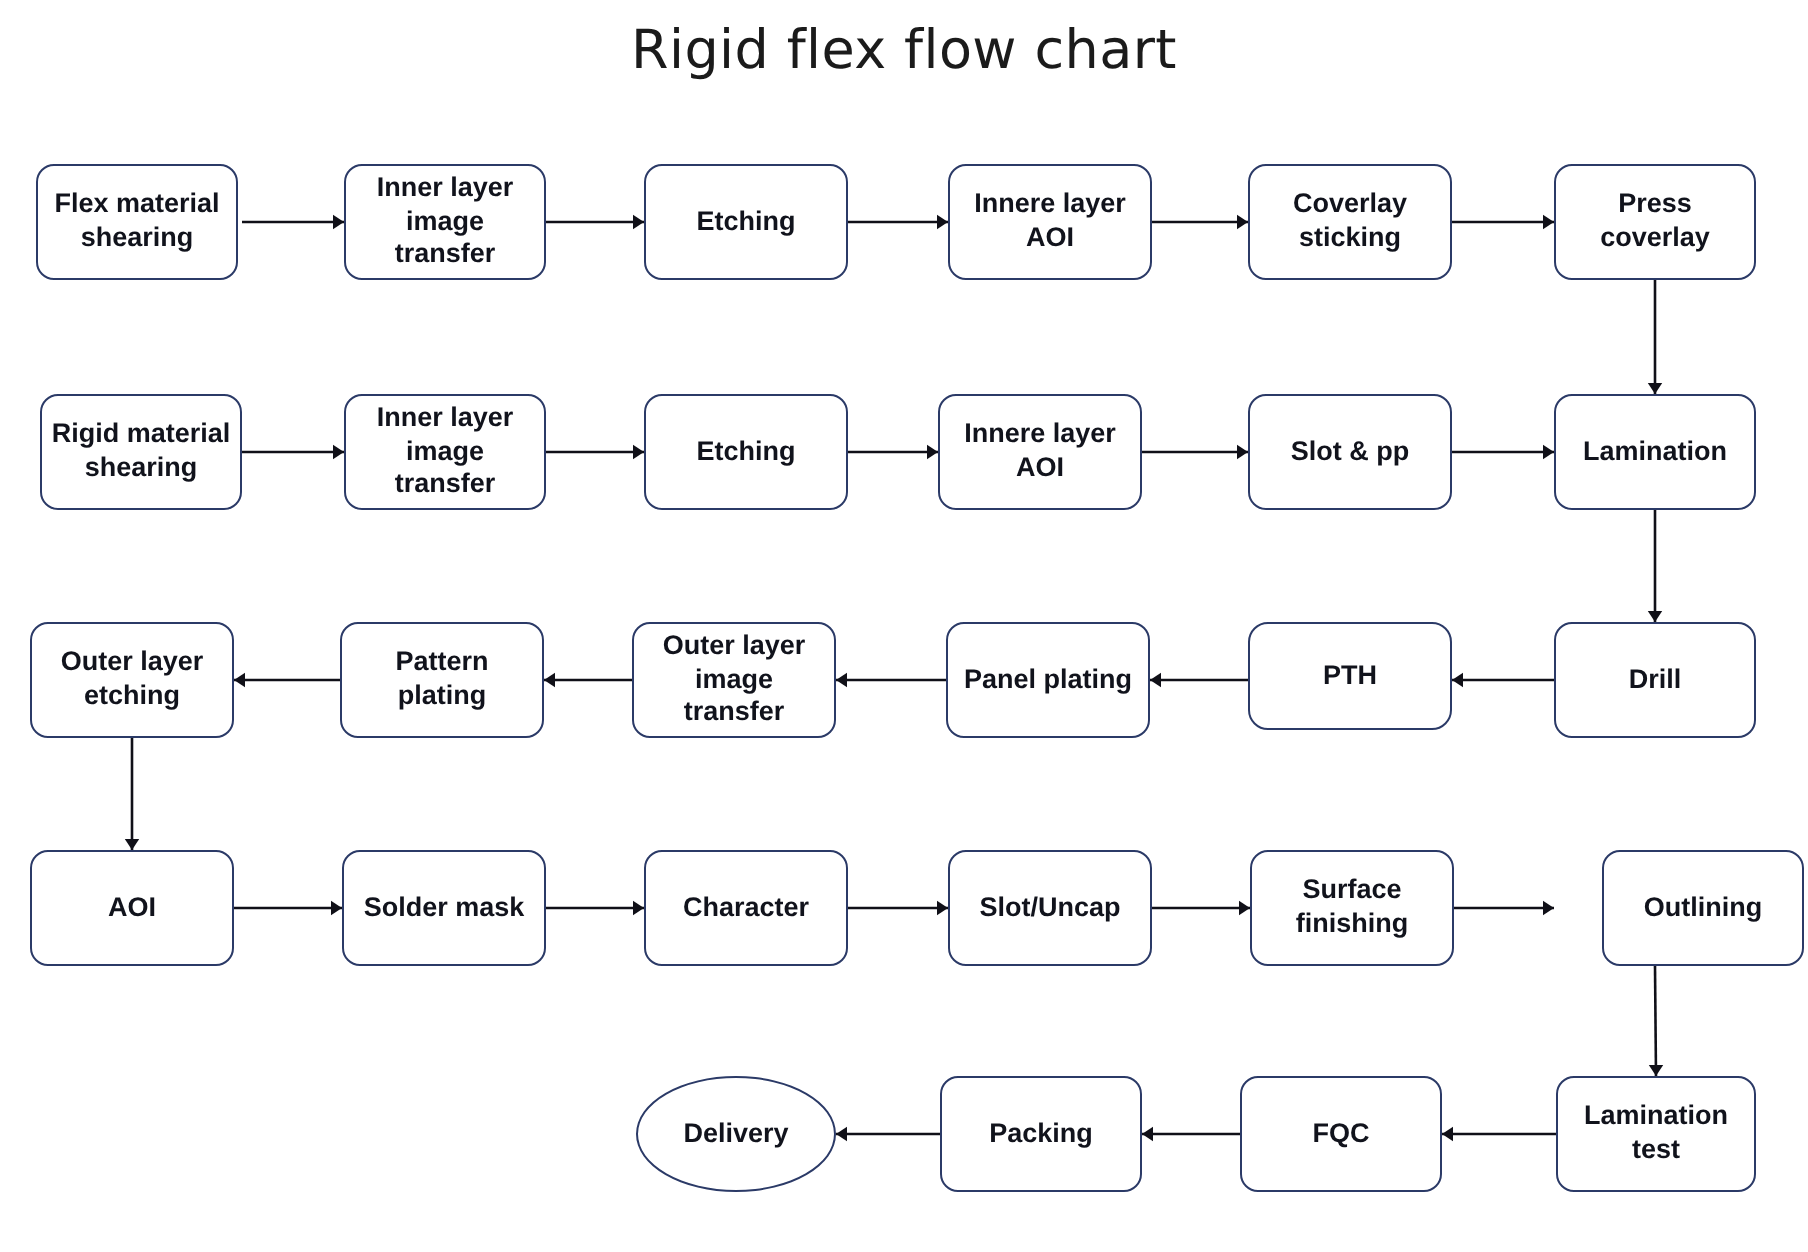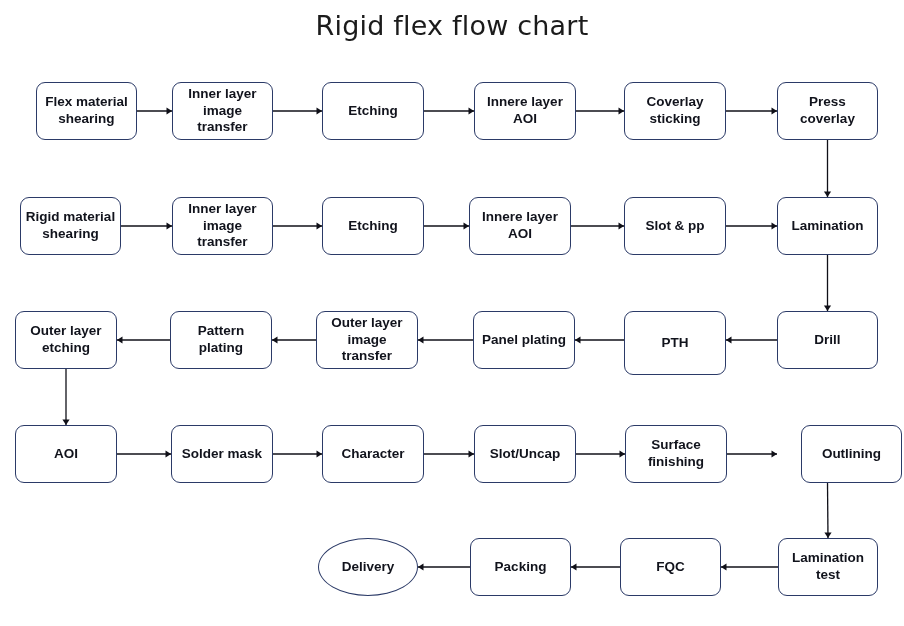--- a/index.html
+++ b/index.html
@@ -178,21 +178,21 @@
         <line x1="620" y1="567" x2="571" y2="567" stroke="#101018" stroke-width="1.3"></line>
         <polygon points="571,567 576.5,563.4 576.5,570.6" fill="#101018" stroke="none"></polygon>
       </g>
       <g>
         <line x1="470" y1="567" x2="418" y2="567" stroke="#101018" stroke-width="1.3"></line>
         <polygon points="418,567 423.5,563.4 423.5,570.6" fill="#101018" stroke="none"></polygon>
       </g>
     </svg>
 
   <div id="nodes">
-      <div class="node" style="left: 36px; top: 82px; width: 101px; height: 58px;">Flex material
+      <div class="node" style="left: 18px; top: 82px; width: 101px; height: 58px;">Flex material
 shearing</div>
       <div class="node" style="left: 172px; top: 82px; width: 101px; height: 58px;">Inner layer
 image transfer</div>
       <div class="node" style="left: 322px; top: 82px; width: 102px; height: 58px;">Etching</div>
       <div class="node" style="left: 474px; top: 82px; width: 102px; height: 58px;">Innere layer
 AOI</div>
       <div class="node" style="left: 624px; top: 82px; width: 102px; height: 58px;">Coverlay
 sticking</div>
       <div class="node" style="left: 777px; top: 82px; width: 101px; height: 58px;">Press coverlay</div>
       <div class="node" style="left: 20px; top: 197px; width: 101px; height: 58px;">Rigid material
@@ -204,21 +204,21 @@
 AOI</div>
       <div class="node" style="left: 624px; top: 197px; width: 102px; height: 58px;">Slot &amp; pp</div>
       <div class="node" style="left: 777px; top: 197px; width: 101px; height: 58px;">Lamination</div>
       <div class="node" style="left: 15px; top: 311px; width: 102px; height: 58px;">Outer layer
 etching</div>
       <div class="node" style="left: 170px; top: 311px; width: 102px; height: 58px;">Pattern
 plating</div>
       <div class="node" style="left: 316px; top: 311px; width: 102px; height: 58px;">Outer layer
 image transfer</div>
       <div class="node" style="left: 473px; top: 311px; width: 102px; height: 58px;">Panel plating</div>
-      <div class="node" style="left: 624px; top: 311px; width: 102px; height: 64px;">PTH</div>
+      <div class="node" style="left: 624px; top: 311px; width: 102px; height: 54px; border-radius: 10px;">PTH</div>
       <div class="node" style="left: 777px; top: 311px; width: 101px; height: 58px;">Drill</div>
       <div class="node" style="left: 15px; top: 425px; width: 102px; height: 58px;">AOI</div>
       <div class="node" style="left: 171px; top: 425px; width: 102px; height: 58px;">Solder mask</div>
       <div class="node" style="left: 322px; top: 425px; width: 102px; height: 58px;">Character</div>
       <div class="node" style="left: 474px; top: 425px; width: 102px; height: 58px;">Slot/Uncap</div>
       <div class="node" style="left: 625px; top: 425px; width: 102px; height: 58px;">Surface
 finishing</div>
       <div class="node" style="left: 777px; top: 425px; width: 101px; height: 58px; margin-left: 24px;">Outlining</div>
       <div class="node terminal" style="left: 318px; top: 538px; width: 100px; height: 58px;">Delivery</div>
       <div class="node" style="left: 470px; top: 538px; width: 101px; height: 58px;">Packing</div>

